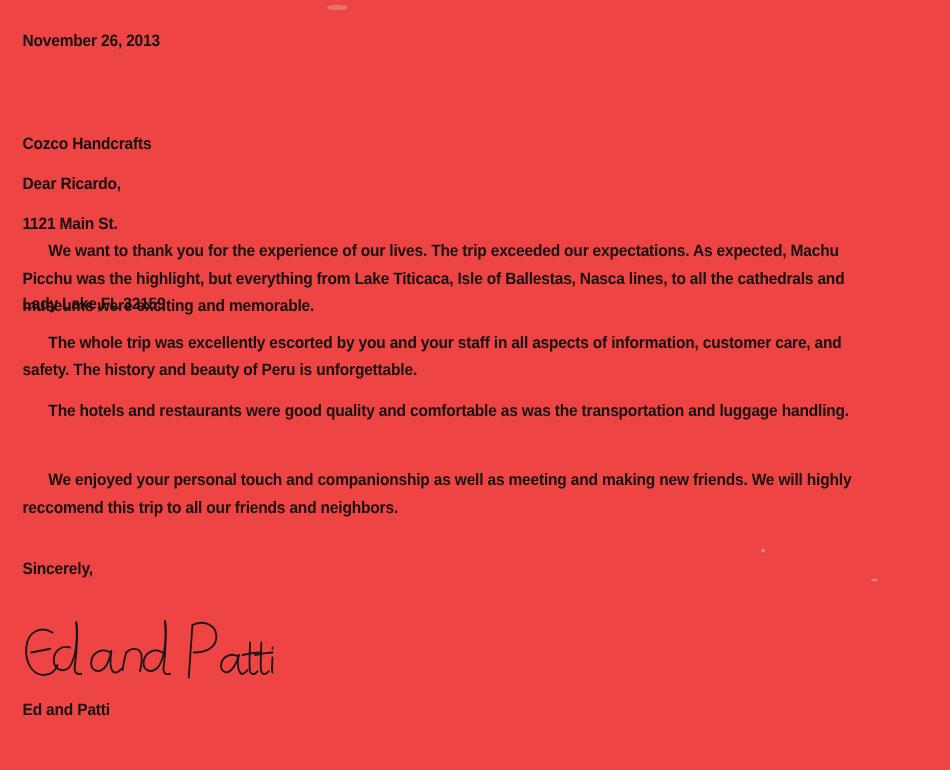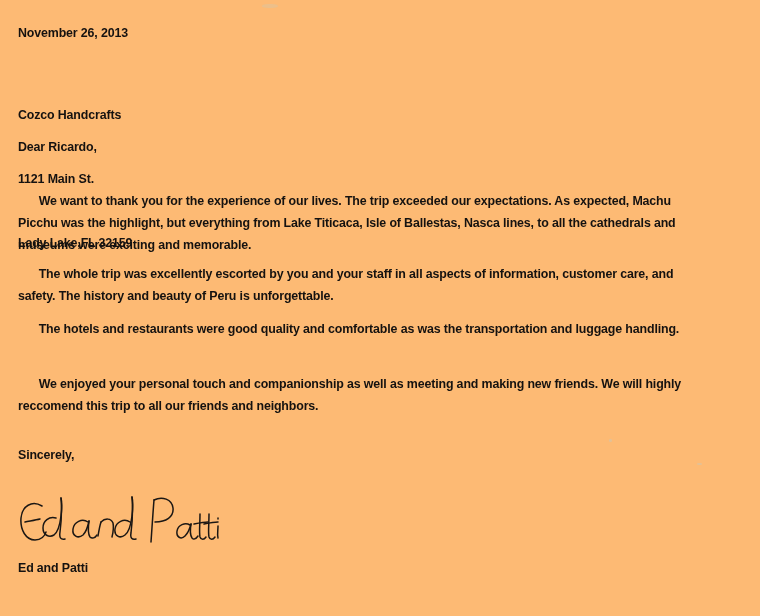--- a/index.html
+++ b/index.html
@@ -11,21 +11,21 @@
     width: 760px;
     height: 616px;
     position: relative;
     overflow: hidden;
     font-family: "Liberation Sans", sans-serif;
   }
 
   .page {
     position: absolute;
     inset: 0;
-    background: #fdba74;
+    background: #ef4444;
   }
 
   
   .doc-text {
     position: absolute;
     color: #151210;
     font-family: "Liberation Sans", sans-serif;
     font-weight: bold;
     font-size: 13.2px;
     line-height: 22px;

